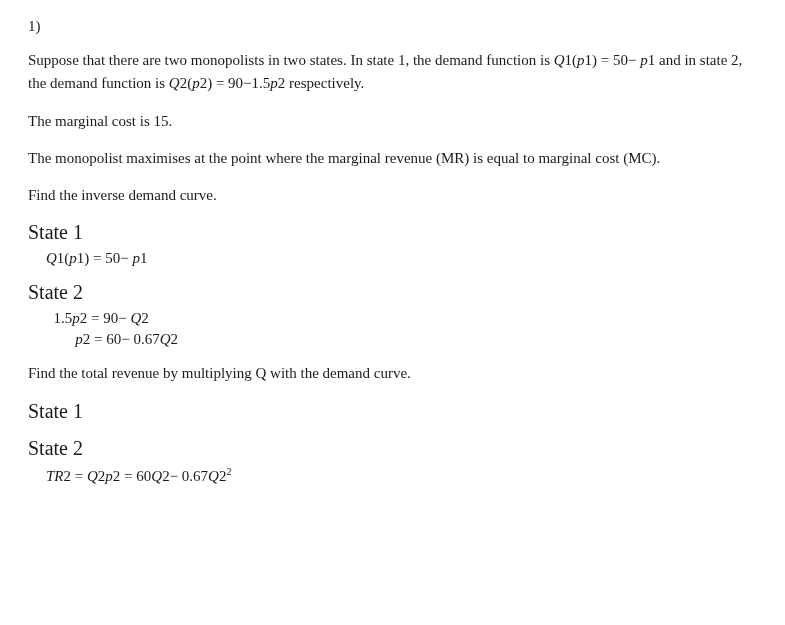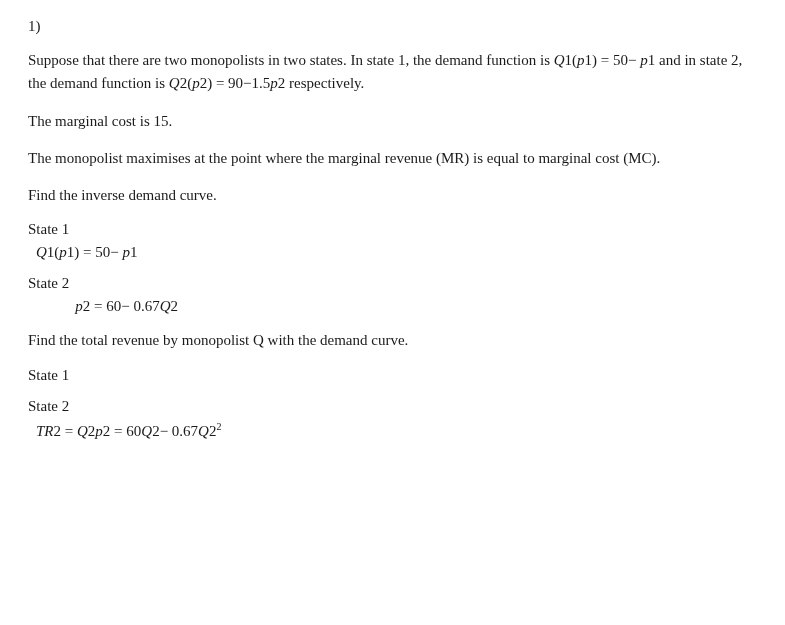--- a/index.html
+++ b/index.html
@@ -28,30 +28,30 @@
     }
 
     .paragraph {
       font-size: 15px;
       line-height: 1.55;
       margin-bottom: 14px;
       margin-top: 12px;
     }
 
     .state-label {
-      font-size: 15px;
+      font-size: 20px;
       margin-bottom: 6px;
       margin-top: 2px;
     }
 
     .math-block {
       font-family: Georgia, 'Times New Roman', serif;
       font-size: 15px;
       margin-bottom: 4px;
-      margin-left: 8px;
+      margin-left: 18px;
     }
 
     .math-block.indent {
       margin-left: 36px;
     }
 
     .state-section {
       margin-bottom: 14px;
     }
 
@@ -83,26 +83,29 @@
 
 <div class="state-section">
   <div class="state-label">State 1</div>
   <div class="math-block">
     <span class="inline-math">Q</span>1(<span class="inline-math">p</span>1) = 50− <span class="inline-math">p</span>1
   </div>
 </div>
 
 <div class="state-section">
   <div class="state-label">State 2</div>
+  <div class="math-block">
+    &nbsp;&nbsp;1.5<span class="inline-math">p</span>2 = 90− <span class="inline-math">Q</span>2
+  </div>
   <div class="math-block indent">
     &nbsp;&nbsp;&nbsp;<span class="inline-math">p</span>2 = 60− 0.67<span class="inline-math">Q</span>2
   </div>
 </div>
 
-<div class="paragraph">Find the total revenue by monopolist Q with the demand curve.</div>
+<div class="paragraph">Find the total revenue by multiplying Q with the demand curve.</div>
 
 <div class="state-section">
   <div class="state-label">State 1</div>
 </div>
 
 <div class="state-section">
   <div class="state-label">State 2</div>
   <div class="math-block">
     <span class="inline-math">TR</span>2 = <span class="inline-math">Q</span>2<span class="inline-math">p</span>2 = 60<span class="inline-math">Q</span>2− 0.67<span class="inline-math">Q</span>2<sup>2</sup>
   </div>

